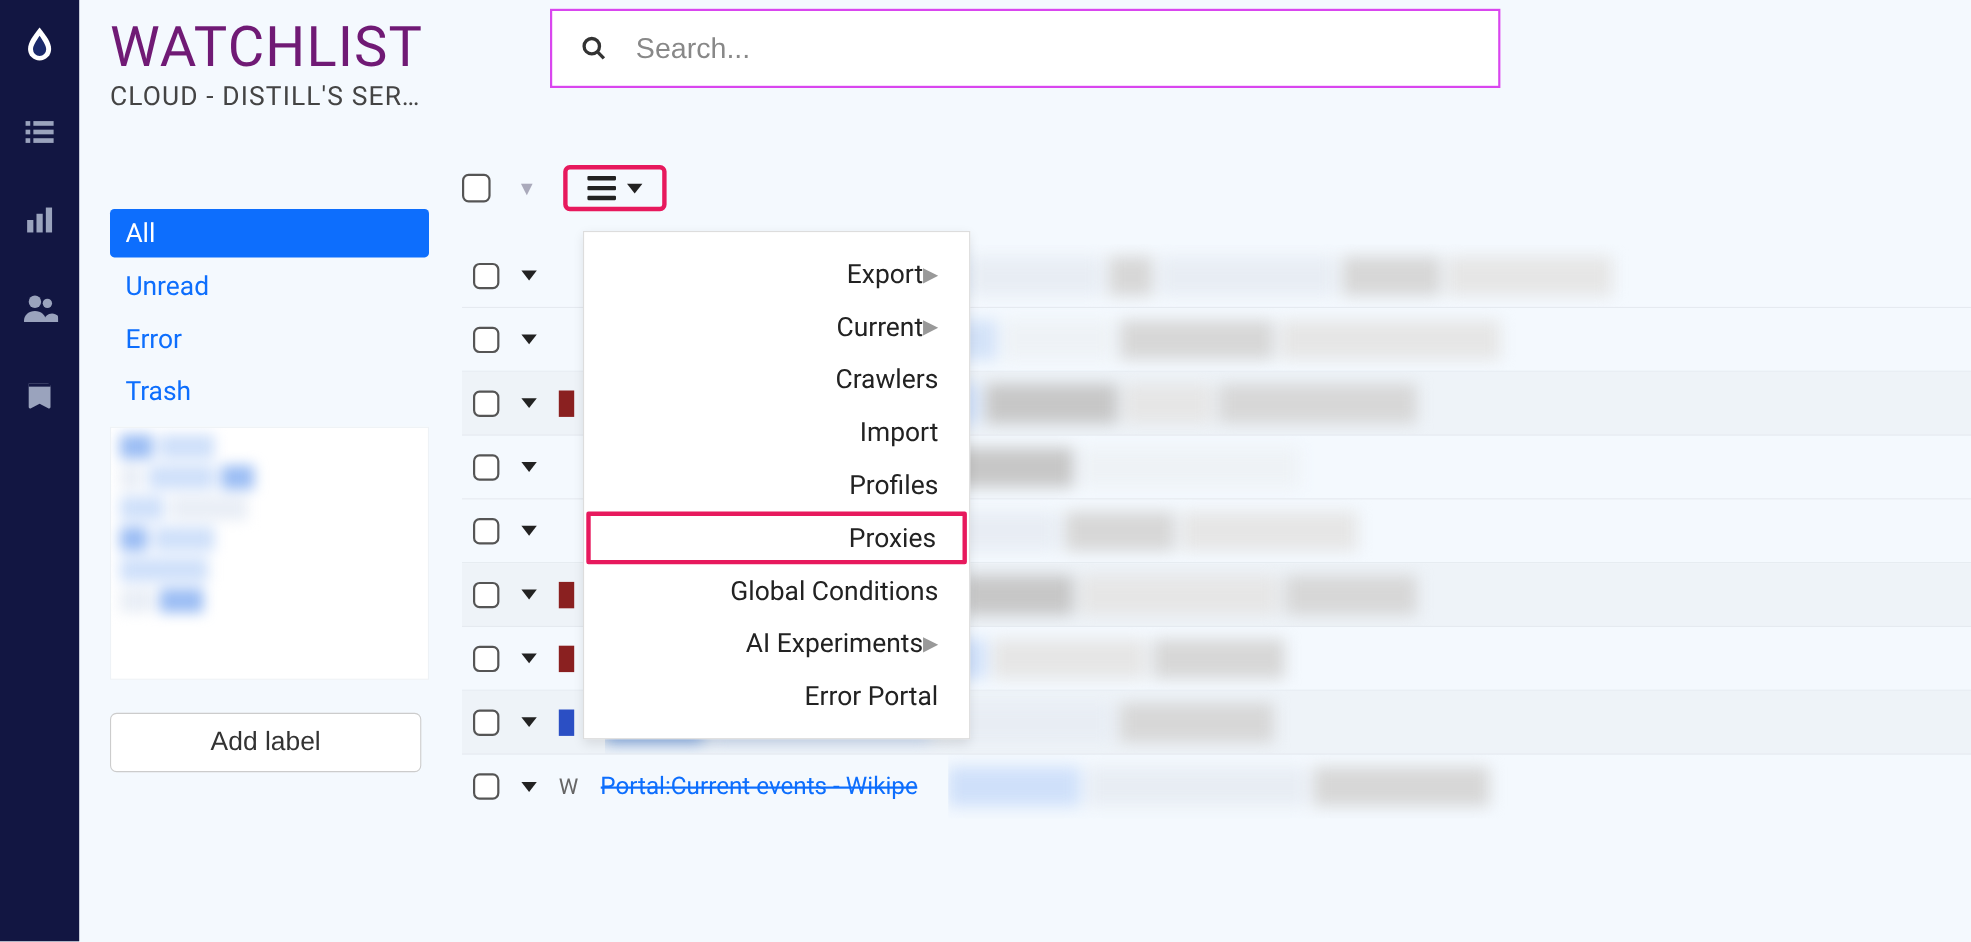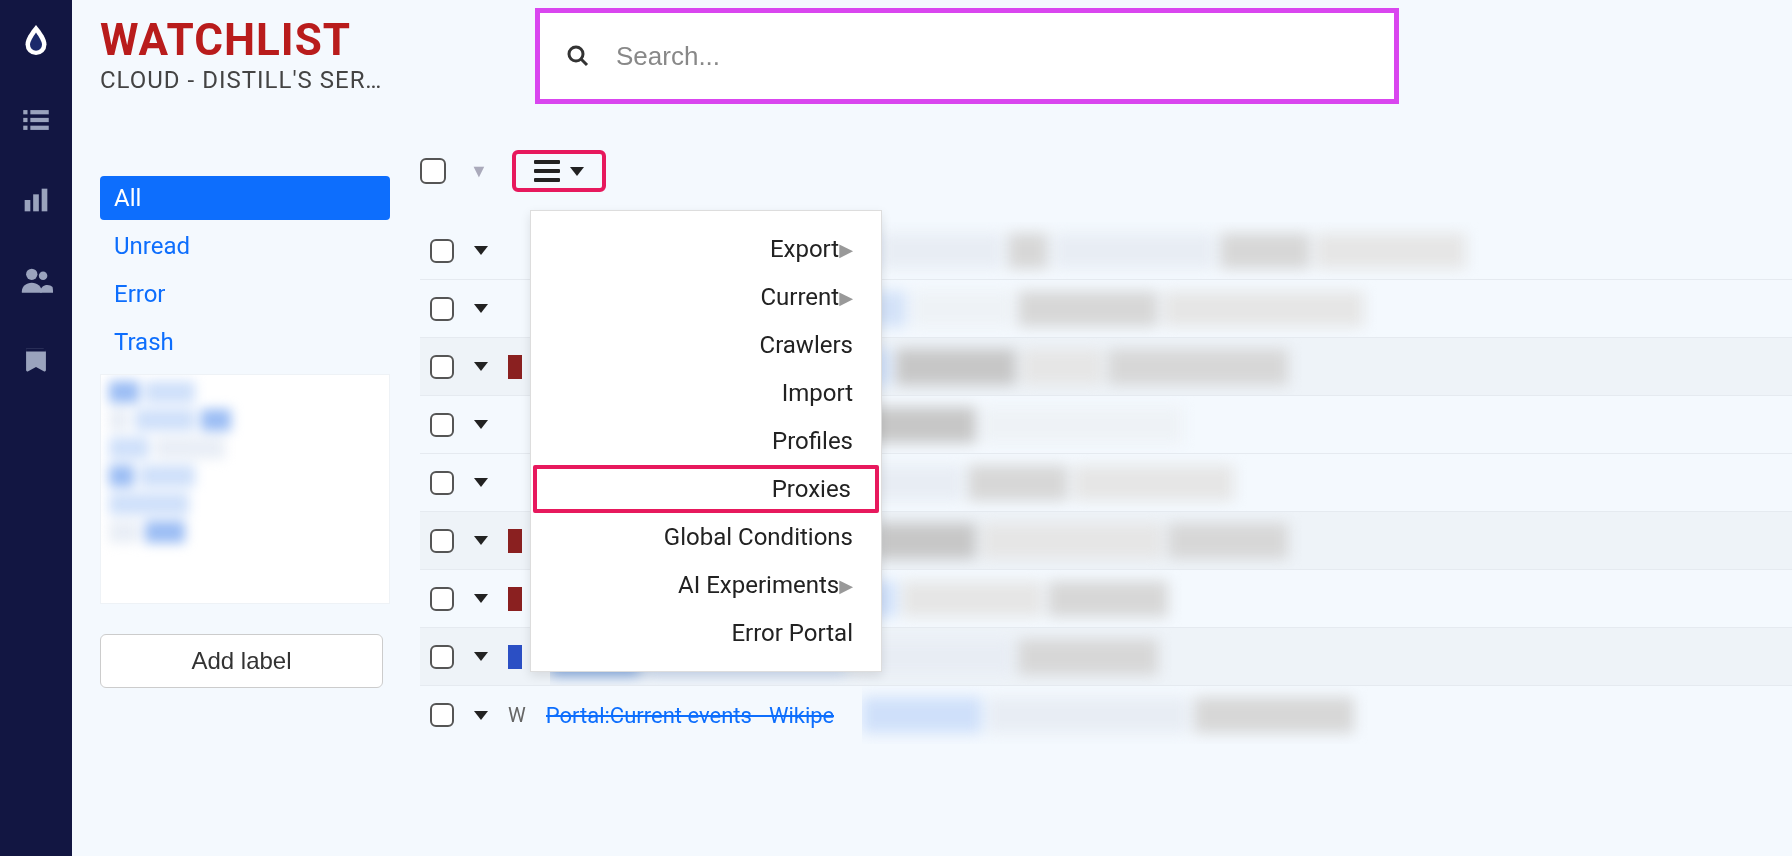--- a/index.html
+++ b/index.html
@@ -8,32 +8,32 @@
 
 .icon-rail { position: absolute; top: 0; left: 0; width: 72px; height: 856px; background: #121642; display: flex; flex-direction: column; align-items: center; padding-top: 20px; gap: 40px; }
 .icon-rail .rail-icon { width: 40px; height: 40px; display: flex; align-items: center; justify-content: center; color: #9aa3bd; cursor: pointer; }
 .icon-rail .rail-icon.logo { color: #fff; }
 .icon-rail svg { width: 36px; height: 36px; }
 .icon-rail .rail-icon:not(.logo) svg { width: 34px; height: 34px; fill: #9aa3bd; }
 
 
 .header { position: absolute; left: 100px; top: 0; right: 0; height: 100px; display: flex; align-items: flex-start; padding-top: 14px; }
 .title-block { width: 300px; }
-.page-title { font-size: 44px; font-weight: 700; color: #b91c1c; letter-spacing: 1px; }
+.page-title { font-size: 51px; font-weight: 400; color: #701a75; letter-spacing: 1px; }
 .page-subtitle { font-size: 24px; color: #444; letter-spacing: 1px; white-space: nowrap; overflow: hidden; text-overflow: ellipsis; max-width: 290px; }
 
-.search-wrap { position: absolute; left: 435px; top: 8px; width: 864px; height: 96px; background: #fff; border: 5px solid #d946ef; display: flex; align-items: center; }
+.search-wrap { position: absolute; left: 400px; top: 8px; width: 864px; height: 72px; background: #fff; border: 2px solid #d946ef; display: flex; align-items: center; }
 .search-icon-box { width: 76px; height: 100%; display: flex; align-items: center; justify-content: center; color: #333; }
 .search-input { flex: 1; border: none; outline: none; font-size: 26px; color: #333; height: 100%; background: transparent; }
 .search-input::placeholder { color: #888; }
 
 
 .sidebar { position: absolute; left: 100px; top: 150px; width: 290px; }
 .add-monitor-btn { width: 283px; height: 60px; background: #198754; color: #fff; border: none; border-radius: 6px; font-size: 26px; cursor: pointer; }
-.filter-list { margin-top: 26px; display: flex; flex-direction: column; gap: 4px; }
+.filter-list { margin-top: 40px; display: flex; flex-direction: column; gap: 4px; }
 .filter-item { padding: 8px 14px; font-size: 24px; border-radius: 4px; cursor: pointer; }
 .filter-item.active { background: #0d6efd; color: #fff; }
 .filter-item.link { color: #0d6efd; }
 .labels-area { margin-top: 10px; height: 230px; position: relative; background: #fff; border: 1px solid #eef2f6; overflow: hidden; }
 .labels-area .blur { position: absolute; inset: 0; filter: blur(6px); }
 .blur-row { display:flex; gap:6px; margin:6px 8px; }
 .blur-cell { height:22px; background:#e9eef6; }
 .blur-cell.b { background:#cfe0fa; }
 .blur-cell.c { background:#9bbdf4; }
 .add-label-btn { margin-top: 30px; width: 283px; height: 54px; background: #fff; color: #333; border: 1px solid #ccc; border-radius: 6px; font-size: 24px; cursor: pointer; }

